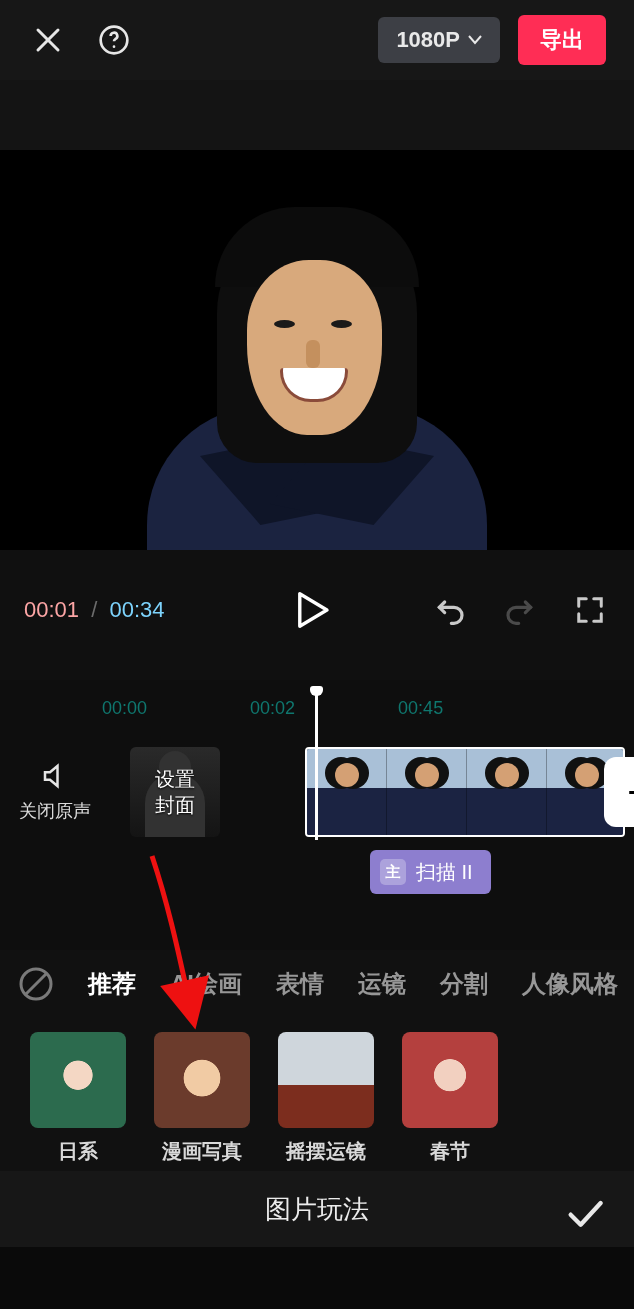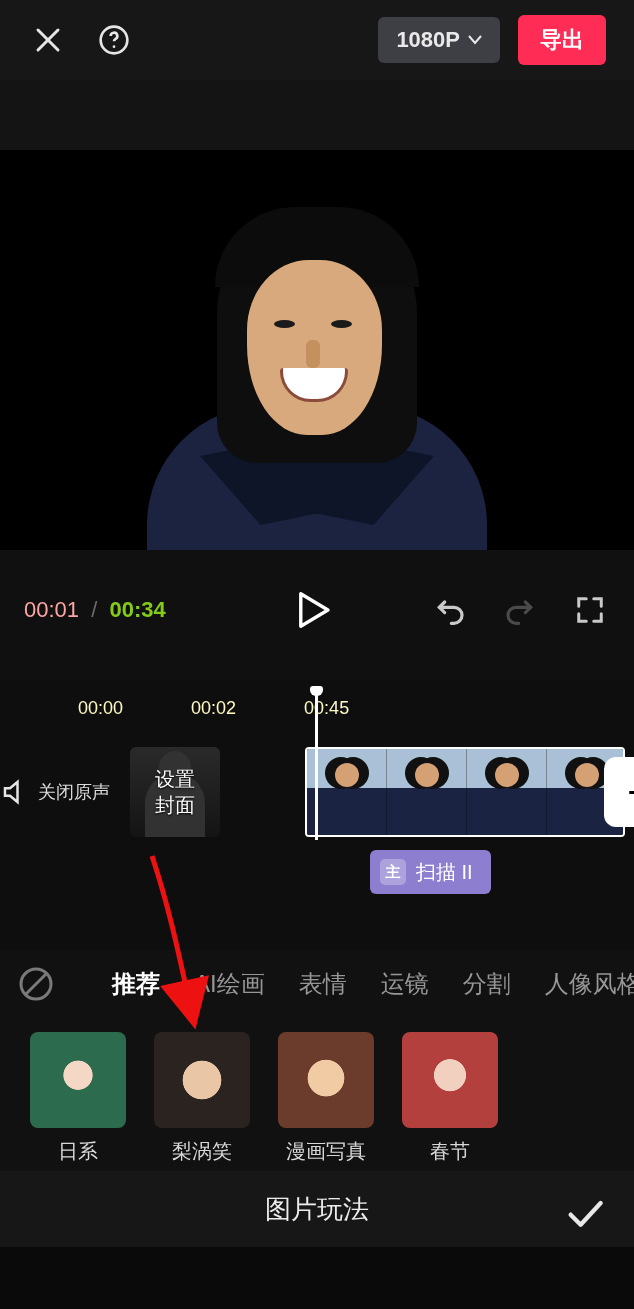--- a/index.html
+++ b/index.html
@@ -117,51 +117,51 @@
     height: 130px;
     display: flex;
     align-items: center;
     justify-content: space-between;
     padding: 0 24px 10px 24px;
     background: #101010;
   }
   .time { font-size: 22px; font-weight: 500; }
   .time .cur { color: #fca5a5; }
   .time .sep { color: #6b6b6b; margin: 0 6px; }
-  .time .dur { color: #84cc16; font-weight: bold; }
+  .time .dur { color: #7dd3fc; }
   .play-btn { width: 50px; height: 50px; display:flex; align-items:center; justify-content:center; cursor:pointer; margin-left:30px; }
   .pr-right { display:flex; align-items:center; gap: 30px; }
   .pr-right .icon-btn svg { stroke: #c9c9c9; }
   .redo-disabled svg { stroke: #4a4a4a !important; }
 
   
   .timeline {
     background: #0e0e0e;
     padding: 18px 0 10px 0;
     position: relative;
     height: 270px;
   }
   .ruler {
     display: flex;
-    color: #fef9c3;
+    color: #0f766e;
     font-size: 18px;
-    padding-left: 78px;
-    gap: 68px;
+    padding-left: 102px;
+    gap: 103px;
   }
   .tracks-wrap {
     display: flex;
     align-items: center;
     margin-top: 18px;
     position: relative;
     height: 110px;
   }
   .mute-col {
     width: 110px;
     display: flex;
-    flex-direction: row;
+    flex-direction: column;
     align-items: center;
     gap: 8px;
     color: #dcdcdc;
     font-size: 18px;
   }
   .cover-tile {
     width: 90px; height: 90px;
     border-radius: 6px;
     background: linear-gradient(#2a2a2a,#141414);
     position: relative;
@@ -245,32 +245,32 @@
   .cat-row {
     display:flex; align-items:center; gap: 34px;
     padding: 6px 18px 6px 18px;
     background: #111;
     font-size: 24px;
     color: #979797;
     height: 68px;
     overflow:hidden;
   }
   .cat-row .none-ic { width:36px;height:36px; }
-  .cat-row .tab { cursor:pointer; white-space:nowrap; }
-  .cat-row .tab.active { color:#fff; font-weight:600;margin-left:24px; }
+  .cat-row .tab { cursor:pointer; white-space:nowrap;font-weight:bold; }
+  .cat-row .tab.active { color:#fff; font-weight:600; }
 
   
   .fx-row {
     display:flex; gap: 28px;
     padding: 14px 30px 6px 30px;
     background:#111;
     align-items:flex-start;
     overflow:hidden;
   }
-  .fx-item { display:flex; flex-direction:column; align-items:center; gap:10px; }
+  .fx-item { display:flex; flex-direction:column; align-items:center; gap:10px;font-weight:bold; }
   .fx-thumb {
     width: 96px; height:96px; border-radius:8px;
     background:#3a3a3a;
     position:relative; overflow:hidden;
   }
   .fx-label { font-size:20px; color:#d9d9d9; }
   
   .t1 { background: radial-gradient(circle at 50% 45%, #f4d7c4 20%, #2c6b4e 21%); }
   .t2 { background: radial-gradient(circle at 50% 50%, #e9c6a6 28%, #2a2320 29%); }
   .t3 { background: radial-gradient(circle at 50% 48%, #f1cba4 26%, #6b3b2c 27%); }
@@ -442,26 +442,26 @@
   <span class="tab">分割</span>
   <span class="tab">人像风格</span>
 </div>
 
 <div class="fx-row">
   <div class="fx-item">
     <div class="fx-thumb t1"></div>
     <span class="fx-label">日系</span>
   </div>
   <div class="fx-item">
-    <div class="fx-thumb t2"></div>
-    <span class="fx-label">梨涡笑</span>
-  </div>
-  <div class="fx-item">
     <div class="fx-thumb t3"></div>
     <span class="fx-label">漫画写真</span>
+  </div>
+  <div class="fx-item">
+    <div class="fx-thumb t4"></div>
+    <span class="fx-label">摇摆运镜</span>
   </div>
   <div class="fx-item">
     <div class="fx-thumb t5"></div>
     <span class="fx-label">春节</span>
   </div>
 </div>
 
 <div class="confirm-bar">
   <span>图片玩法</span>
   <div class="confirm-check">

